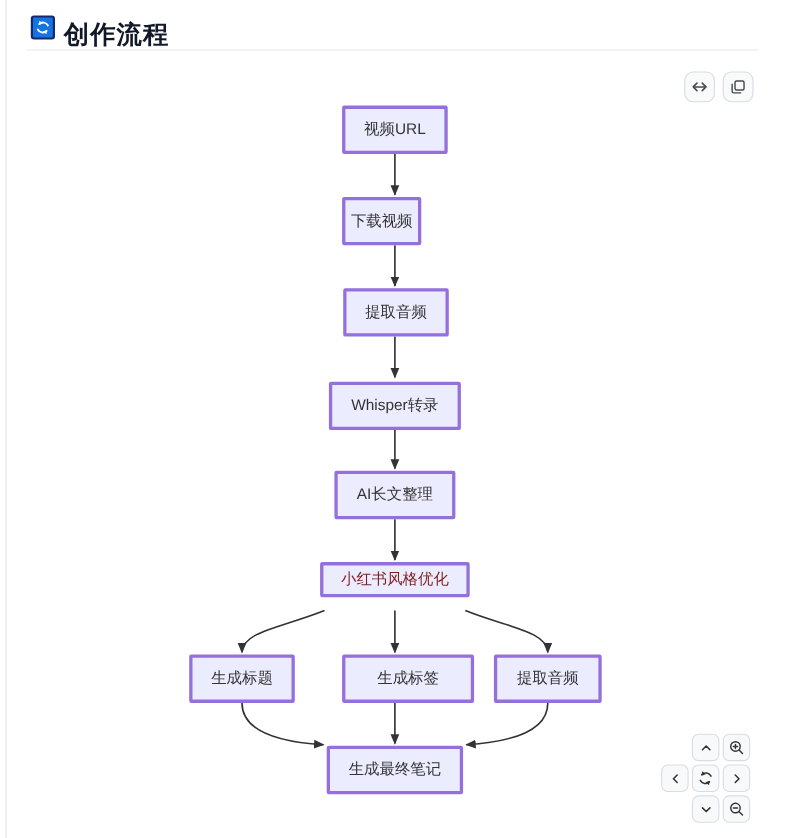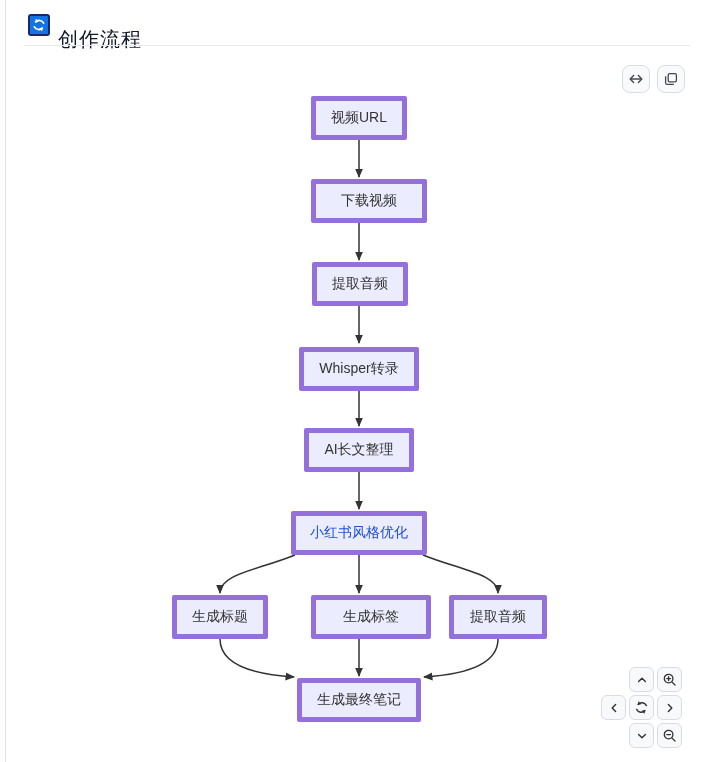--- a/index.html
+++ b/index.html
@@ -8,36 +8,36 @@
     font-family:"Liberation Sans","DejaVu Sans",sans-serif;overflow:hidden;
   }
   .left-line{position:absolute;left:5px;top:0;bottom:0;width:1px;background:#dde4e3;}
   
   .hdr-icon{
     position:absolute;left:28px;top:14px;width:22px;height:22px;box-sizing:border-box;
     background:#1474e4;border:2px solid #17296b;border-radius:3px;
     display:flex;align-items:center;justify-content:center;
   }
   .hdr-title{
-    position:absolute;left:58px;top:26px;font-size:20px;font-weight:normal;color:#111827;
+    position:absolute;left:58px;top:16px;font-size:23px;font-weight:bold;color:#111827;
     letter-spacing:1px;
   }
   .divider{position:absolute;left:24px;right:24px;top:45px;height:1px;background:#e8eaed;}
   
   .tt-btn{
     position:absolute;width:28px;height:28px;box-sizing:border-box;
     border:1px solid #d8dde3;border-radius:8px;background:#f9fafb;
     display:flex;align-items:center;justify-content:center;cursor:pointer;
   }
   
   #diagram{position:absolute;left:0;top:46px;width:714px;height:716px;}
   #diagram svg.edges{position:absolute;left:0;top:-46px;pointer-events:none;}
   .node{
     position:absolute;box-sizing:border-box;margin-top:-46px;
-    background:#ECECFF;border:5px solid #a21caf;border-radius:2px;
+    background:#ECECFF;border:3px solid #a21caf;border-radius:2px;
     display:flex;align-items:center;justify-content:center;
     font-size:14px;color:#333333;white-space:nowrap;text-align:right;
   }
   
   .nav-btn{
     position:absolute;width:25px;height:25px;box-sizing:border-box;
     border:1px solid #d8dde3;border-radius:6px;background:#f8f9fa;
     display:flex;align-items:center;justify-content:center;cursor:pointer;
   }
   svg.ic{display:block;}
@@ -93,25 +93,25 @@
       <path d="M359 389 L359 426" fill="none" stroke="#333333" stroke-width="1.5" marker-end="url(#arr)"></path>
       <path d="M359 472 L359 509" fill="none" stroke="#333333" stroke-width="1.5" marker-end="url(#arr)"></path>
       <path d="M295 555 C258 570 220 574 220 593" fill="none" stroke="#333333" stroke-width="1.5" marker-end="url(#arr)"></path>
       <path d="M359 555 L359 593" fill="none" stroke="#333333" stroke-width="1.5" marker-end="url(#arr)"></path>
       <path d="M423 555 C460 570 498 574 498 593" fill="none" stroke="#333333" stroke-width="1.5" marker-end="url(#arr)"></path>
       <path d="M220 639 C220 662 246 674 294 677" fill="none" stroke="#333333" stroke-width="1.5" marker-end="url(#arr)"></path>
       <path d="M359 639 L359 676" fill="none" stroke="#333333" stroke-width="1.5" marker-end="url(#arr)"></path>
       <path d="M498 639 C498 662 472 674 424 677" fill="none" stroke="#333333" stroke-width="1.5" marker-end="url(#arr)"></path>
     </svg>
     <div class="node" style="left: 311px; top: 96px; width: 96px; height: 44px; background: rgb(236, 236, 255); border-color: rgb(147, 112, 219); color: rgb(51, 51, 51);">视频URL</div>
-    <div class="node" style="left: 311px; top: 179px; width: 116px; height: 44px; background: rgb(236, 236, 255); border-color: rgb(147, 112, 219); color: rgb(51, 51, 51);">下载视频</div>
+    <div class="node" style="left: 311px; top: 179px; width: 72px; height: 44px; background: rgb(236, 236, 255); border-color: rgb(147, 112, 219); color: rgb(51, 51, 51);">下载视频</div>
     <div class="node" style="left: 312px; top: 262px; width: 96px; height: 44px; background: rgb(236, 236, 255); border-color: rgb(147, 112, 219); color: rgb(51, 51, 51);">提取音频</div>
     <div class="node" style="left: 299px; top: 347px; width: 120px; height: 44px; background: rgb(236, 236, 255); border-color: rgb(147, 112, 219); color: rgb(51, 51, 51);">Whisper转录</div>
     <div class="node" style="left: 304px; top: 428px; width: 110px; height: 44px; background: rgb(236, 236, 255); border-color: rgb(147, 112, 219); color: rgb(51, 51, 51);">AI长文整理</div>
-    <div class="node" style="left: 291px; top: 511px; width: 136px; height: 44px; background: rgb(236, 236, 255); border-color: rgb(147, 112, 219); color: #1d4ed8;">小红书风格优化</div>
+    <div class="node" style="left: 291px; top: 511px; width: 136px; height: 32px; background: rgb(236, 236, 255); border-color: rgb(147, 112, 219); color: #7f1d1d;">小红书风格优化</div>
     <div class="node" style="left: 172px; top: 595px; width: 96px; height: 44px; background: rgb(236, 236, 255); border-color: rgb(147, 112, 219); color: rgb(51, 51, 51);">生成标题</div>
     <div class="node" style="left: 311px; top: 595px; width: 120px; height: 44px; background: rgb(236, 236, 255); border-color: rgb(147, 112, 219); color: rgb(51, 51, 51);">生成标签</div>
     <div class="node" style="left: 449px; top: 595px; width: 98px; height: 44px; background: rgb(236, 236, 255); border-color: rgb(147, 112, 219); color: rgb(51, 51, 51);">提取音频</div>
     <div class="node" style="left: 297px; top: 678px; width: 124px; height: 44px; background: rgb(236, 236, 255); border-color: rgb(147, 112, 219); color: rgb(51, 51, 51);">生成最终笔记</div>
   </div>
 
 <div class="nav-btn" style="left:629px;top:667px;">
   <svg class="ic" width="14" height="14" viewBox="0 0 14 14">
     <polyline points="3.6,8.6 7,5.2 10.4,8.6" fill="none" stroke="#333" stroke-width="1.4" stroke-linecap="round" stroke-linejoin="round"></polyline>
   </svg>

